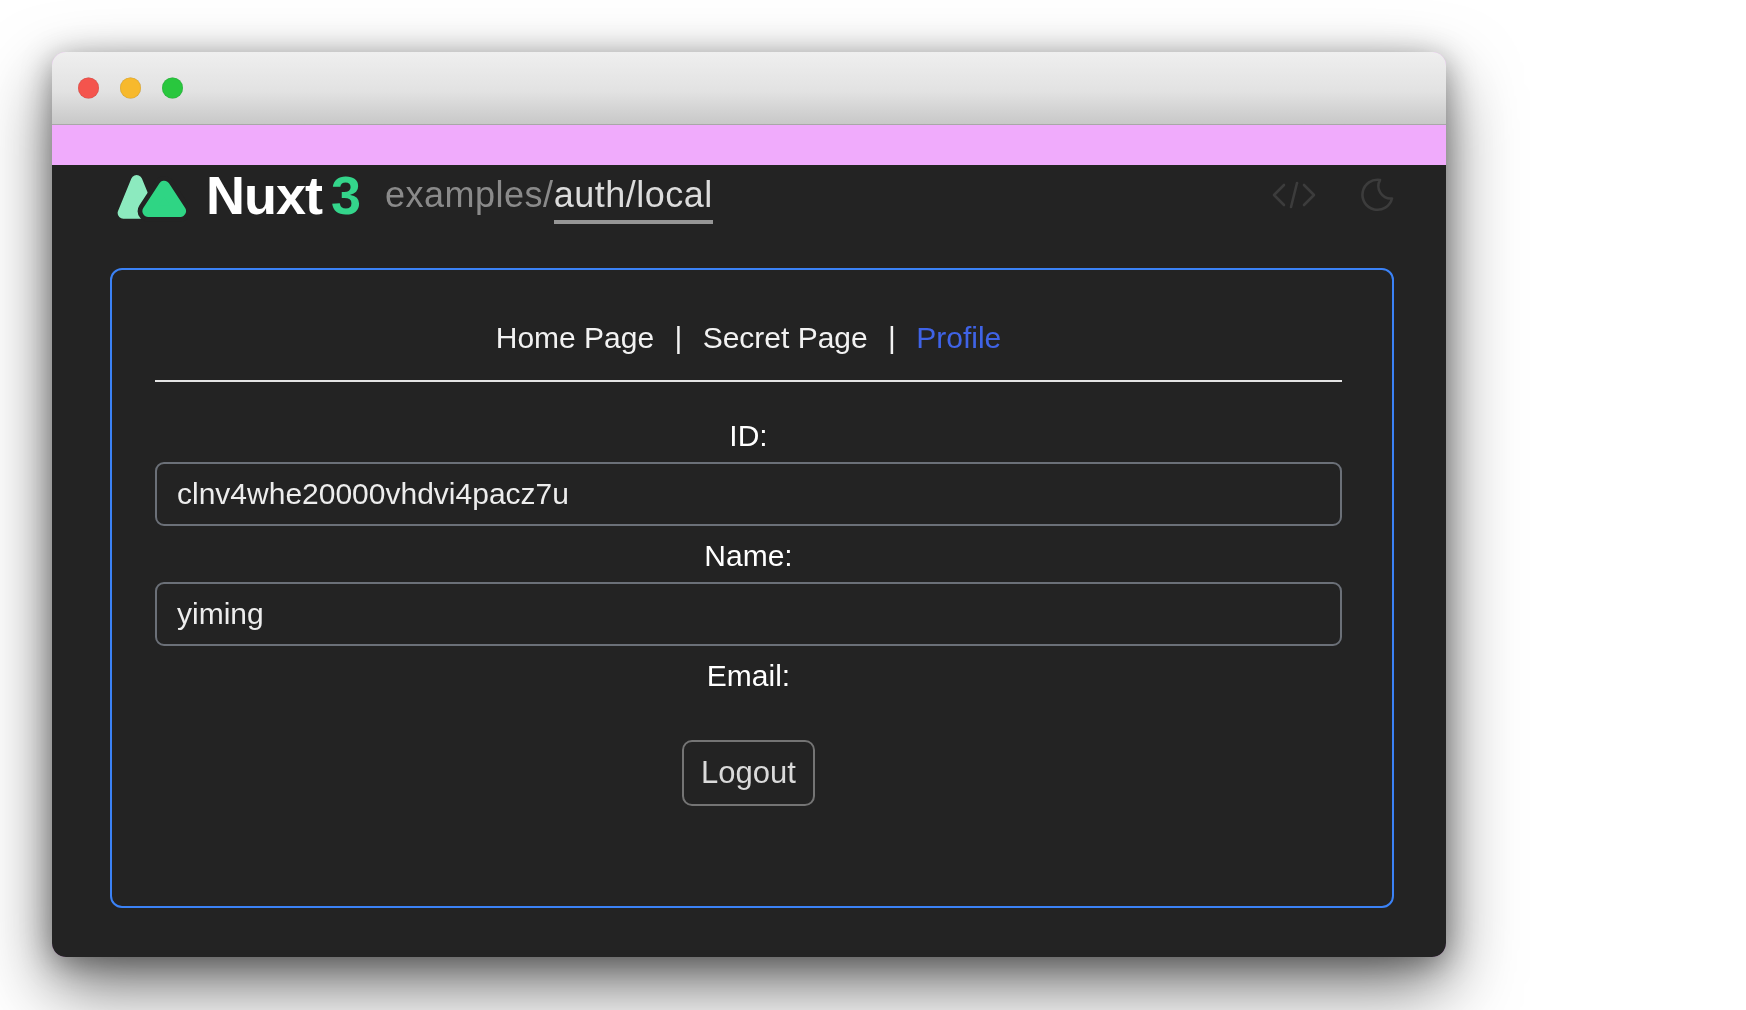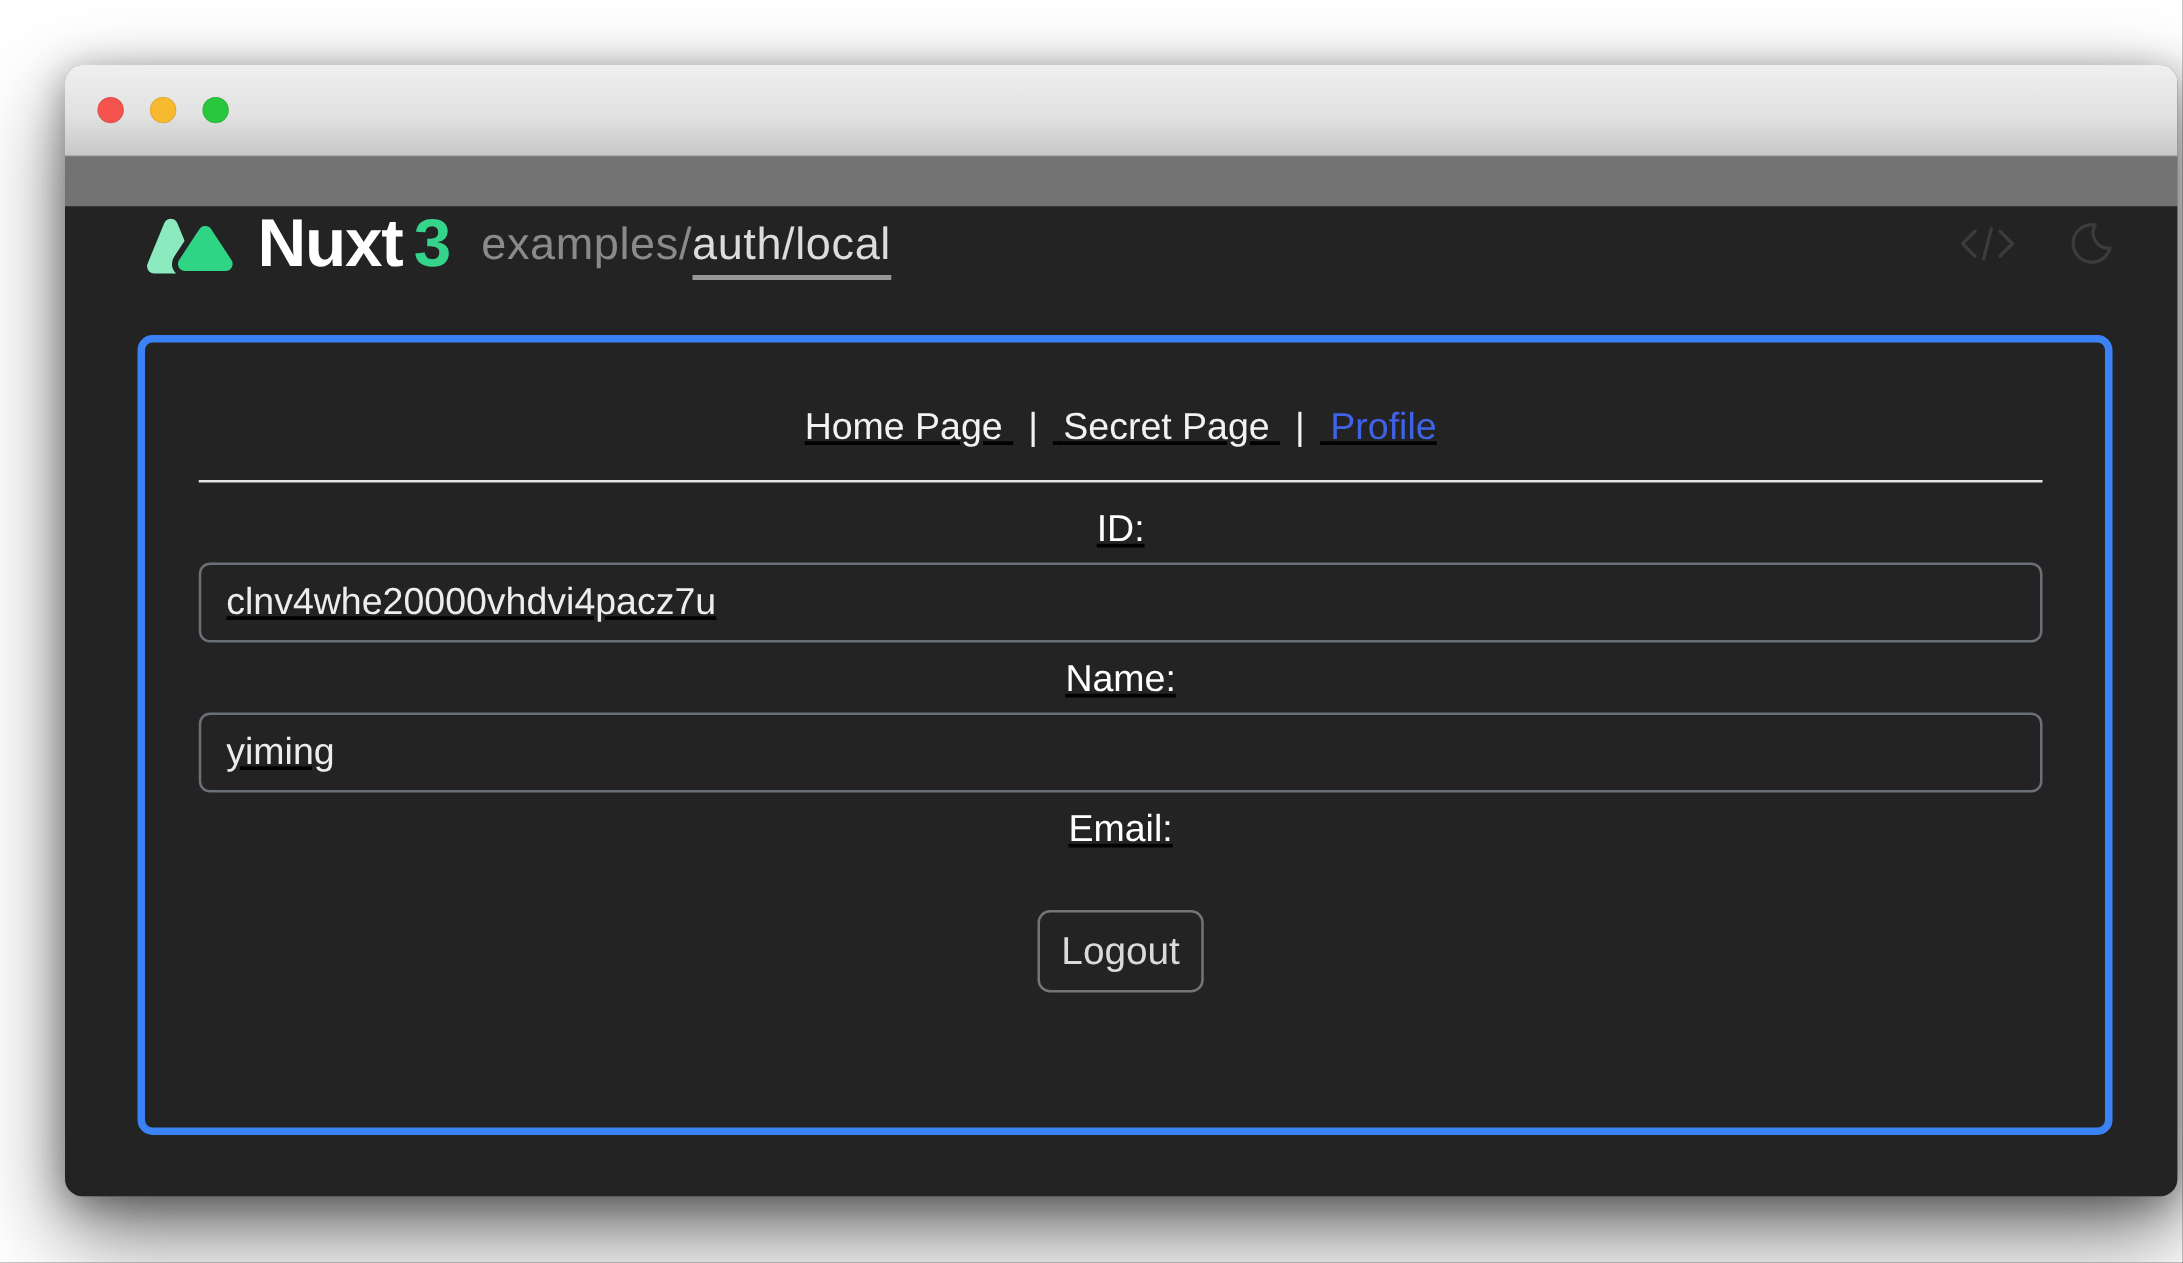--- a/index.html
+++ b/index.html
@@ -8,26 +8,26 @@
     background: #ffffff;
     width: 1746px;
     height: 1010px;
     overflow: hidden;
     font-family: "Liberation Sans", sans-serif;
   }
   .window {
     position: absolute;
     left: 52px;
     top: 52px;
-    width: 1690px;
+    width: 1394px;
     height: 905px;
     border-radius: 14px;
     overflow: hidden;
     box-shadow: 0 30px 70px rgba(0,0,0,0.55), 0 6px 30px rgba(0,0,0,0.35);
-    background: #737373;
+    background: #f0abfc;
   }
   .titlebar {
     height: 73px;
     background: linear-gradient(#efefef 0%, #e2e2e2 55%, #c8c8c8 100%);
     border-bottom: 1px solid #a8a8a8;
     position: relative;
     box-sizing: border-box;
   }
   .traffic {
     position: absolute;
@@ -97,24 +97,23 @@
   .hdr-icon {
     margin-left: 42px;
     cursor: pointer;
     display: block;
   }
 
   .card {
     margin-top: 43px;
     height: 640px;
     box-sizing: border-box;
-    border: 6px solid #3b82f6;
+    border: 2px solid #3b82f6;
     border-radius: 12px;
     padding: 50px 50px 0 43px;
-    text-decoration: underline;
   }
   nav.page-nav {
     text-align: center;
     font-size: 30px;
     line-height: 36px;
     color: #f2f2f2;
   }
   nav.page-nav a {
     color: #f2f2f2;
     text-decoration: none;
@@ -129,21 +128,21 @@
     border-top: 2px solid #e4e4e4;
   }
   .field-label {
     display: block;
     text-align: center;
     font-size: 30px;
     line-height: 36px;
     color: #ffffff;
     margin-top: 12px;
   }
-  .field-label.first { margin-top: 20px; }
+  .field-label.first { margin-top: 36px; }
   .field-input {
     display: block;
     width: 100%;
     box-sizing: border-box;
     height: 64px;
     margin-top: 8px;
     background: transparent;
     border: 2px solid #6b7078;
     border-radius: 9px;
     color: #ededed;

